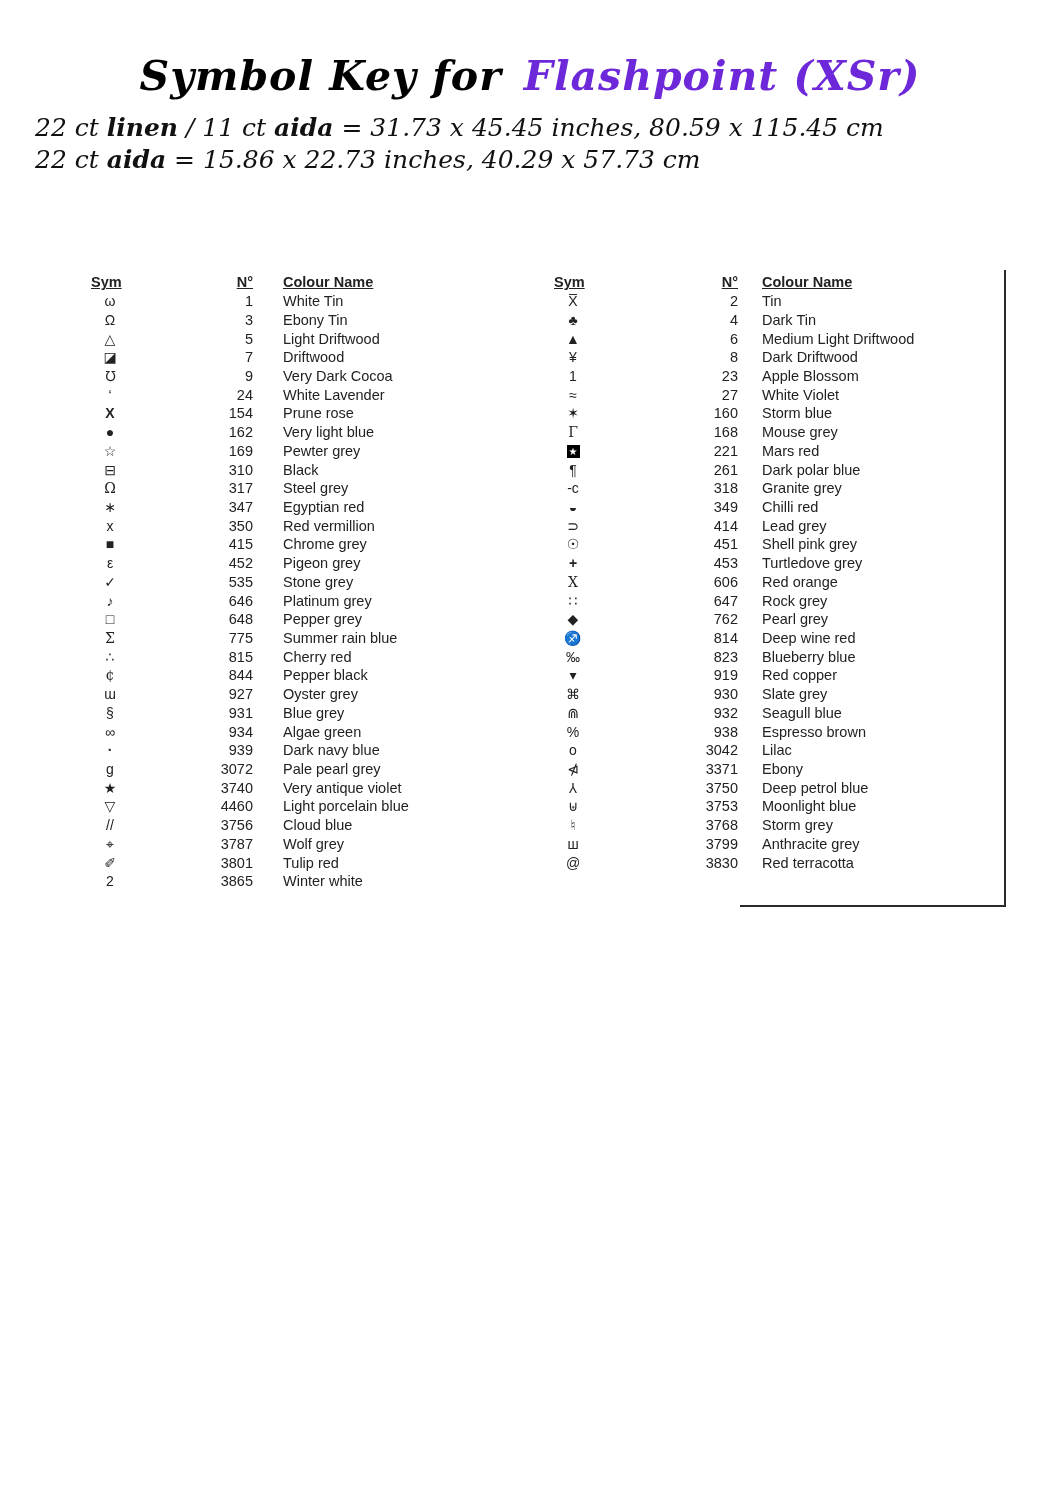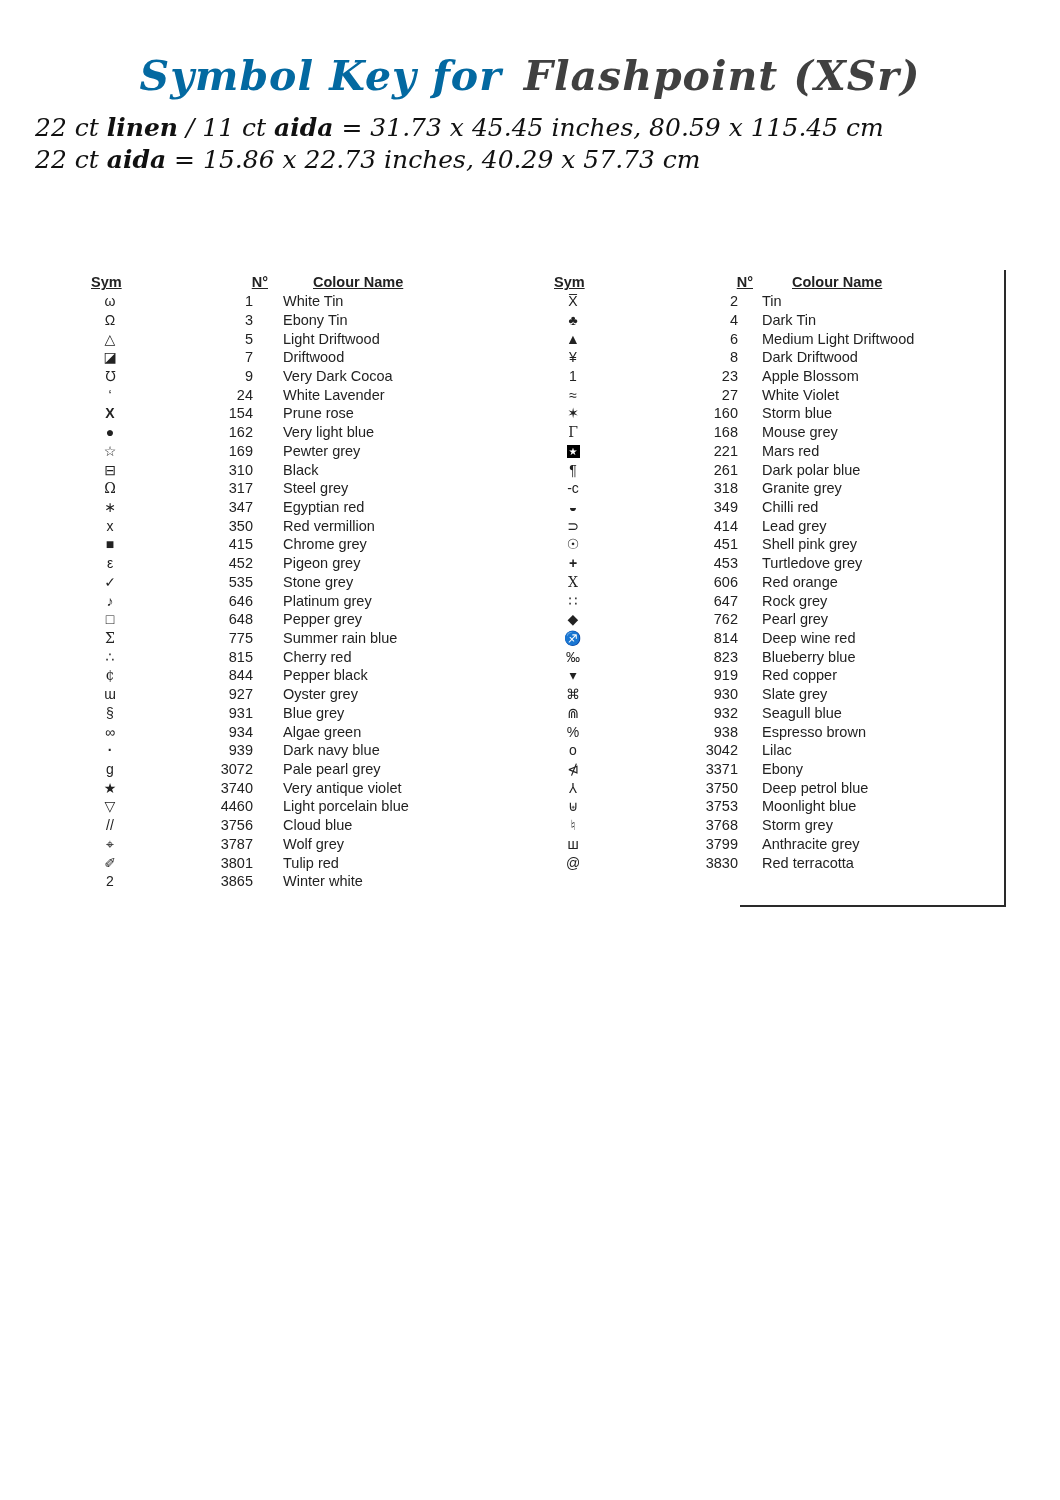--- a/index.html
+++ b/index.html
@@ -9,21 +9,21 @@
     -webkit-font-smoothing:antialiased;
   }
   .page { position:absolute; inset:0; }
 
   
   .title {
     position:absolute; top:52px; left:0; width:100%; text-align:center;
     font-family:"DejaVu Serif", serif; font-style:italic; font-weight:bold;
     font-size:41px; letter-spacing:1px; white-space:nowrap;
   }
-  .title .t-prefix { color:#0369a1; }
+  .title .t-prefix { color:#000000; }
   .title .t-name  { margin-left:22px; }
 
   
   .fabric {
     position:absolute; left:35px; top:112px; width:990px;
     font-family:"DejaVu Serif", serif; font-style:italic;
     font-size:25px; line-height:31.5px; color:#111; white-space:nowrap;
   }
   .fabric .fb-label { font-weight:bold; font-size:26px; }
   .fabric .b { font-weight:bold; }
@@ -31,21 +31,21 @@
   
   .col { position:absolute; top:273px; font-size:14.5px; color:#222; }
   #col-left  { left:85px;  width:470px; }
   #col-right { left:548px; width:460px; }
   .row { display:flex; align-items:center; height:18.73px; }
   .cell-sym  { width:50px; text-align:center; font-size:14px; line-height:14px; }
   .cell-num  { width:118px; text-align:right; }
   #col-right .cell-num { width:140px; }
   .cell-name { padding-left:30px; white-space:nowrap; }
   #col-right .cell-name { padding-left:24px; }
-  .hdr { font-weight:bold;gap:15px; }
+  .hdr { font-weight:bold; }
   .hdr .cell-sym, .hdr .cell-num, .hdr .cell-name { font-size:14.5px; }
   .hdr .u { text-decoration:underline; }
   .hdr .cell-sym { text-align:left; padding-left:6px; width:44px; }
 
   
   .sym-inv {
     display:inline-block; width:13px; height:13px; background:#000; color:#fff;
     font-size:10px; line-height:13px; text-align:center; vertical-align:middle;
   }
   .sym-b { font-weight:bold; }
@@ -54,21 +54,21 @@
   
   .vline { position:absolute; left:1004px; top:270px; width:2px; height:636px; background:#2a2a2a; }
   .bline { position:absolute; left:740px; top:905px; width:266px; height:2px; background:#2a2a2a; }
 </style>
 </head>
 <body>
 
 <div class="page">
 
   <div class="title">
-    <span class="t-prefix">Symbol Key for</span><span class="t-name" style="color: #404040;">Flashpoint (XSr)</span>
+    <span class="t-prefix">Symbol Key for</span><span class="t-name" style="color: #6d28d9;">Flashpoint (XSr)</span>
   </div>
 
   <div class="fabric">
     <div>
       <span>22 ct </span><span class="b">linen</span><span> / 11 ct </span><span class="b">aida</span><span> = 31.73 x 45.45 inches, 80.59 x 115.45 cm</span>
     </div>
     <div>
       <span>22 ct </span><span class="b">aida</span><span> = 15.86 x 22.73 inches, 40.29 x 57.73 cm</span>
     </div>
   </div>

